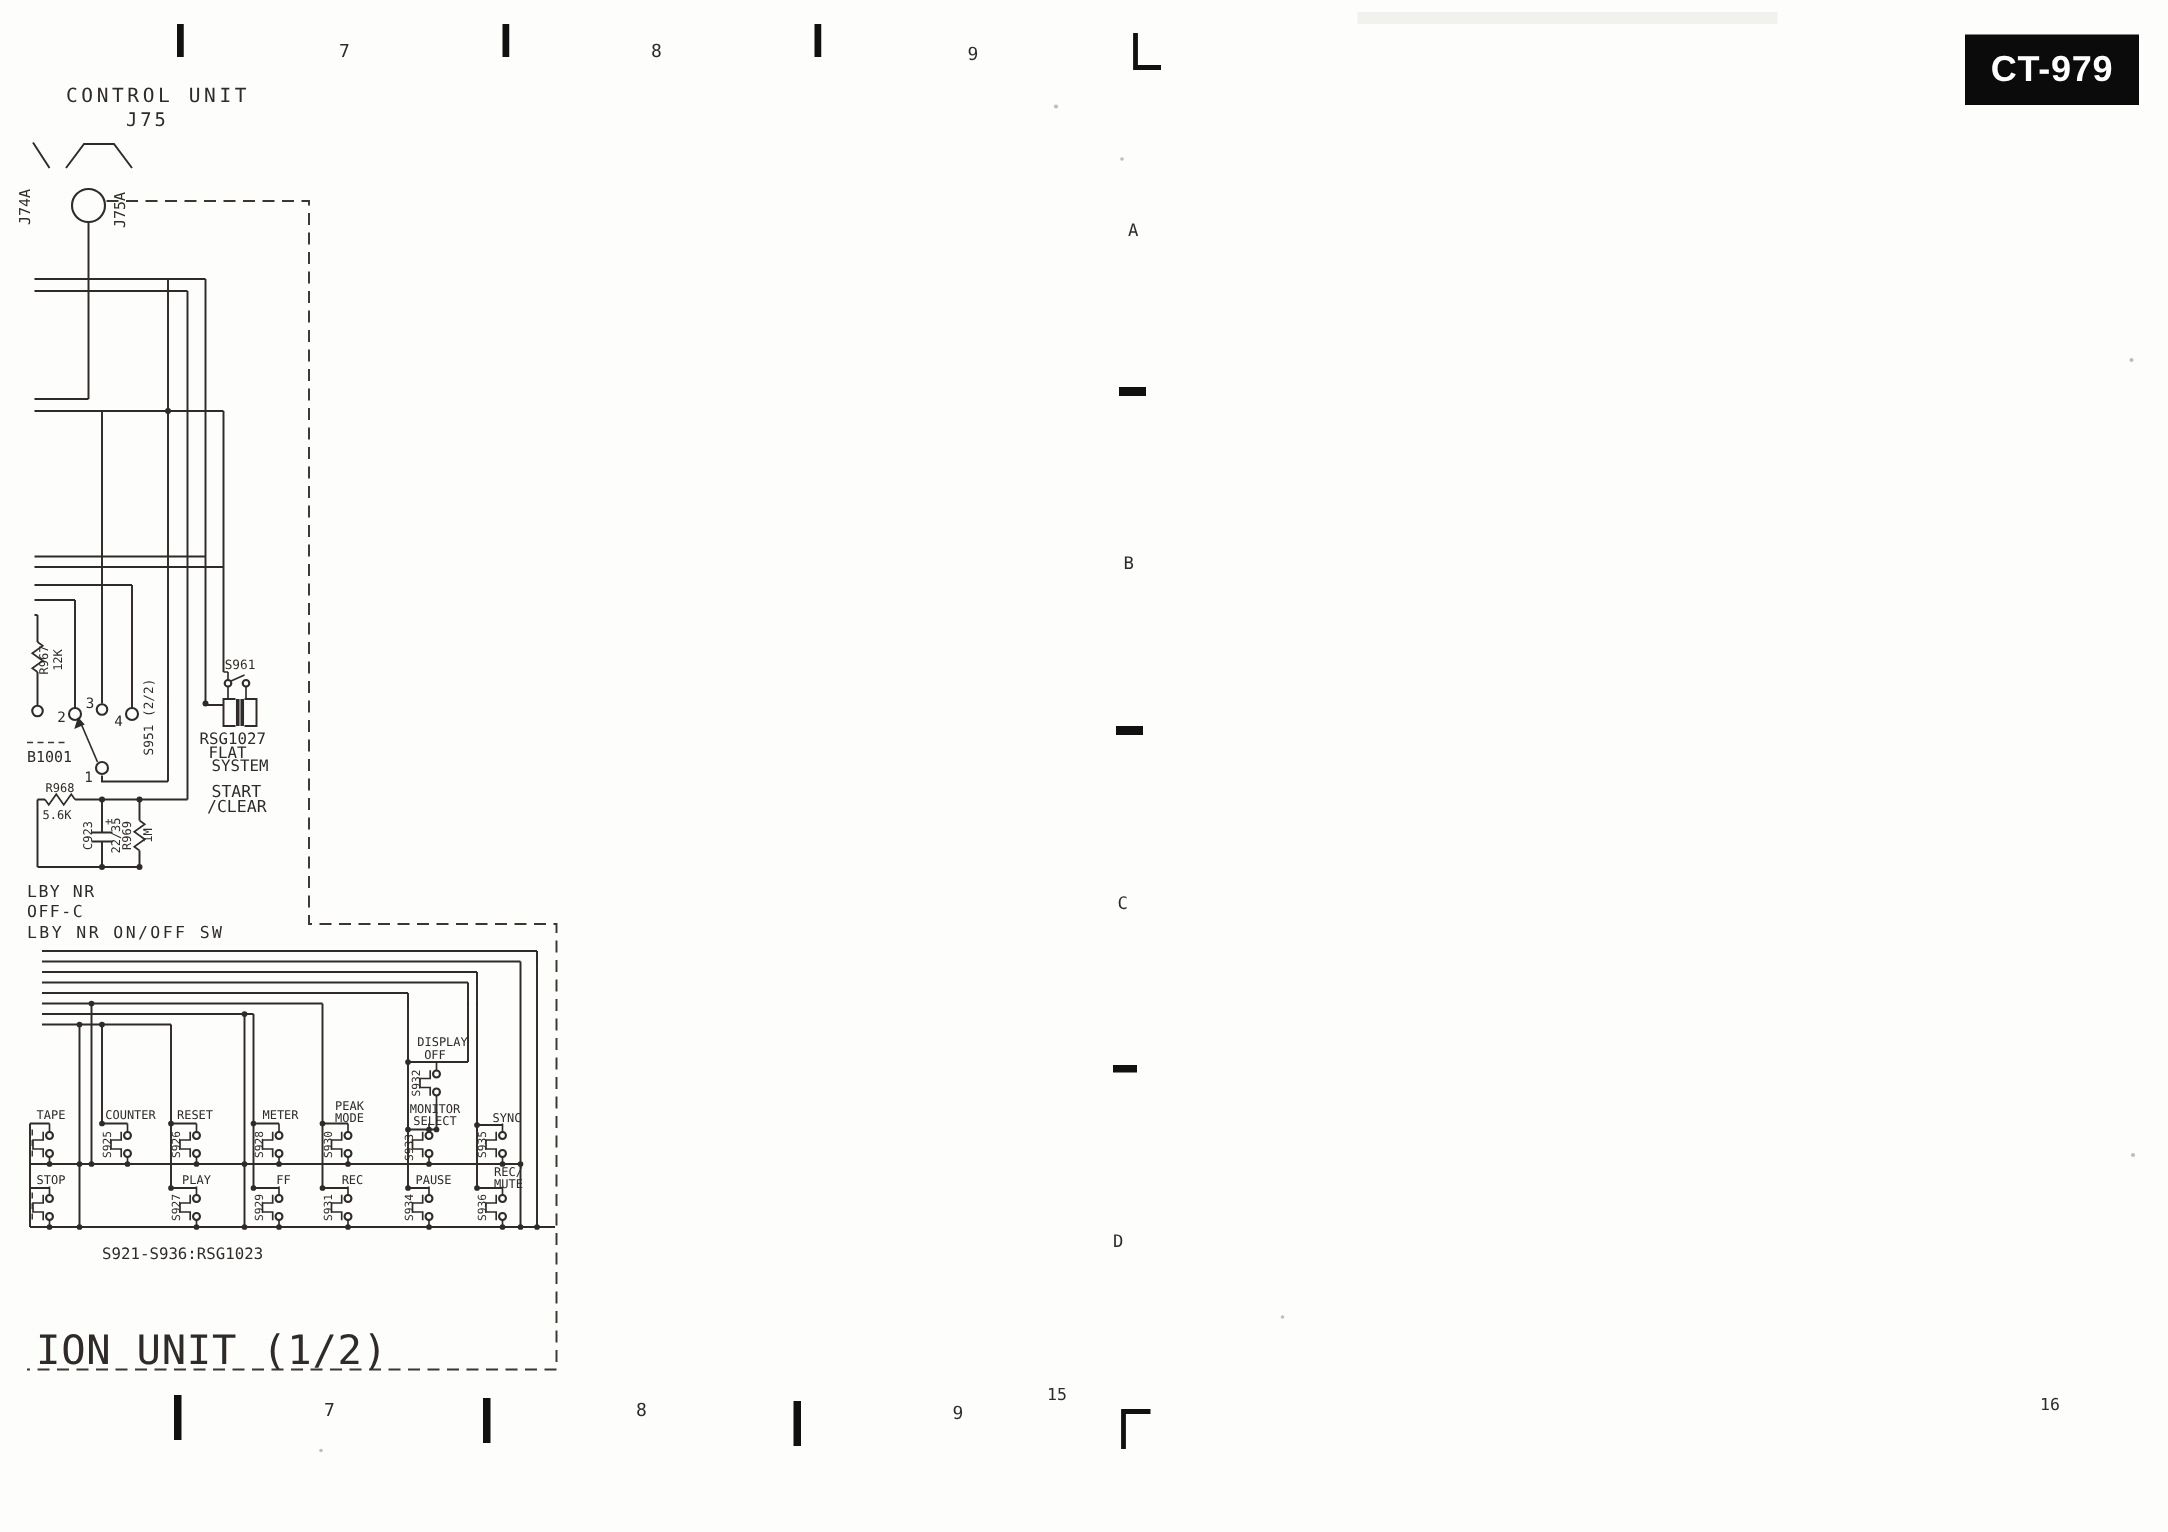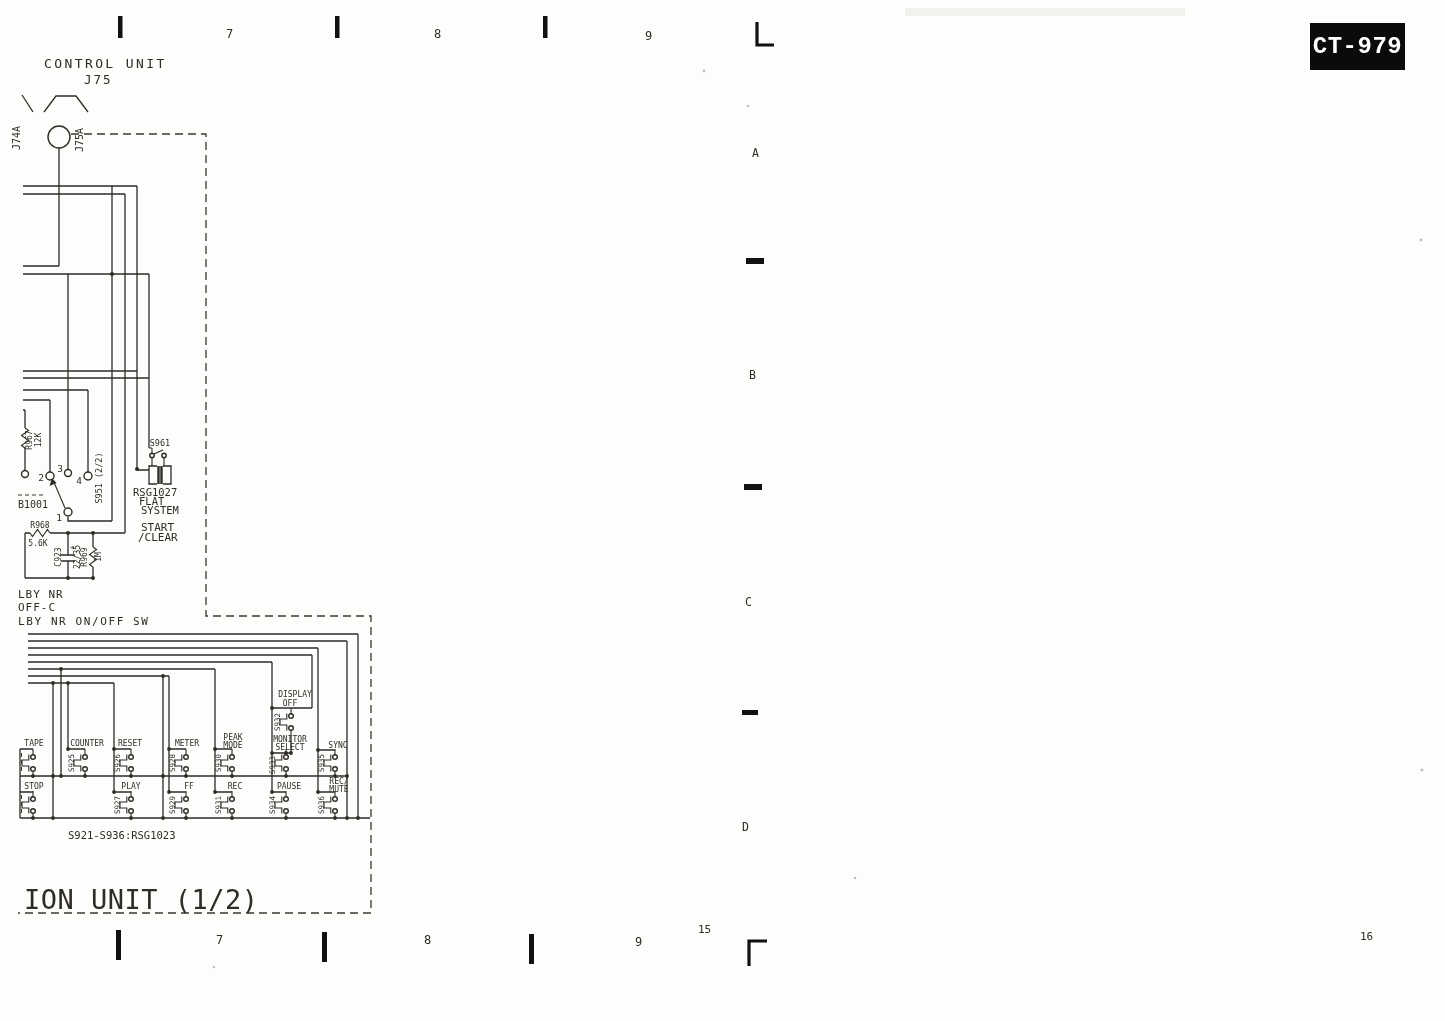--- a/index.html
+++ b/index.html
@@ -9,23 +9,23 @@
   .w{fill:none;stroke:#2e2b28;stroke-width:1.3;}
   .w2{fill:none;stroke:#2e2b28;stroke-width:1.1;}
   .dash{fill:none;stroke:#3a3733;stroke-width:1.3;stroke-dasharray:8 5;}
   .dash2{fill:none;stroke:#3a3733;stroke-width:1;stroke-dasharray:4 3;}
   .dot{fill:#2e2b28;stroke:none;}
   .oc{fill:none;stroke:#2e2b28;stroke-width:1.4;}
   .txt{fill:#2e2b28;font-family:"DejaVu Sans Mono",monospace;}
   .mark{fill:#111;stroke:none;}
   .cm{fill:none;stroke:#111;stroke-width:3.2;}
   .speck{fill:#8a8a86;stroke:none;opacity:.55;}
-  #badge{position:absolute;left:1310px;top:23px;width:95px;height:47px;background:#0b0b0b;
+  #badge{position:absolute;left:1310px;top:23px;width:116px;height:47px;background:#0b0b0b;
          color:#fff;display:flex;align-items:center;justify-content:center;
-         font-family:Liberation Mono, monospace;font-weight:bold;font-size:24px;letter-spacing:.5px;}
+         font-family:Liberation Sans, sans-serif;font-weight:bold;font-size:24px;letter-spacing:.5px;}
 </style>
 </head>
 <body>
 
 <svg id="canvas" width="1445" height="1021" viewBox="0 0 1445 1021">
 
   <defs>
     <g id="sw-glyph">
       <path class="w2" d="M0,-14 V-8.3 M0,8.3 V14 M-4.2,-8.5 V-3 H-11 V3 H-4.2 V8.5"></path>
       <circle class="oc" cx="0" cy="-6" r="2.3"></circle>

